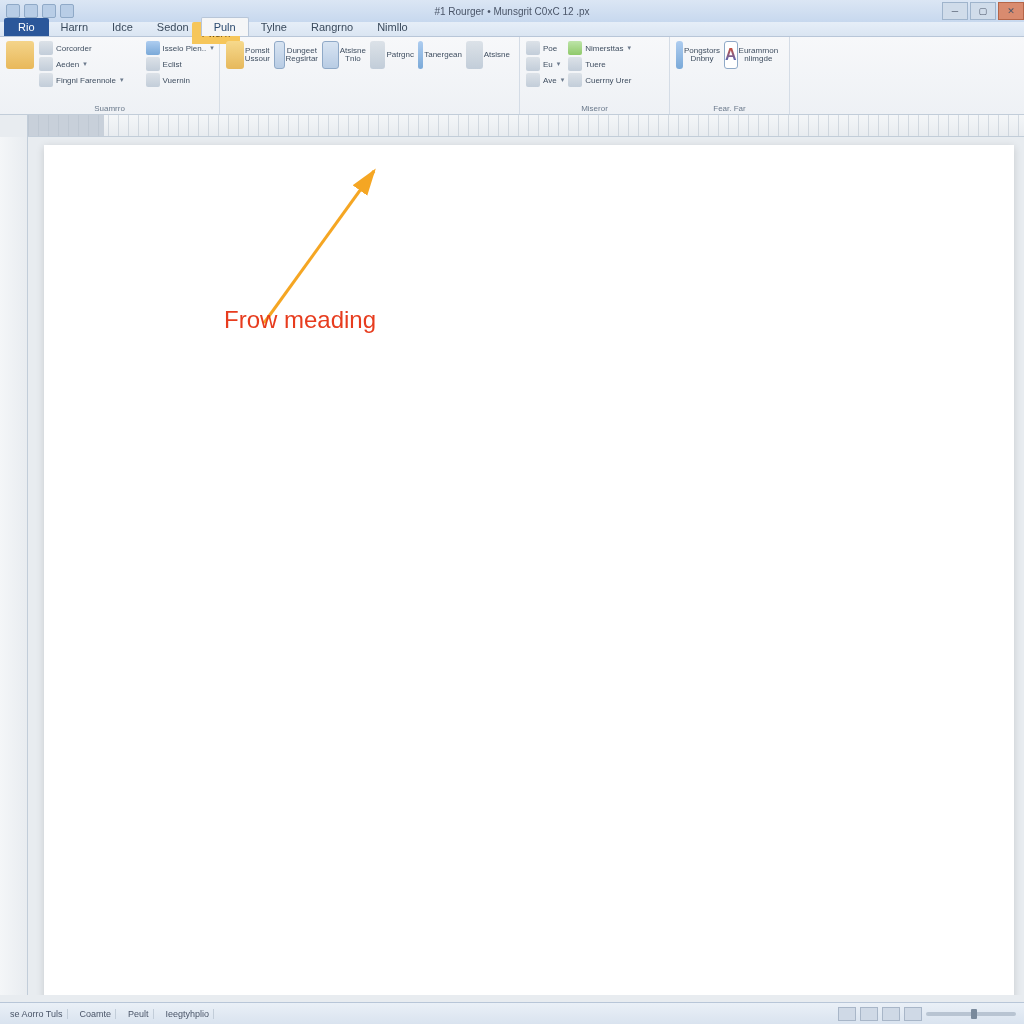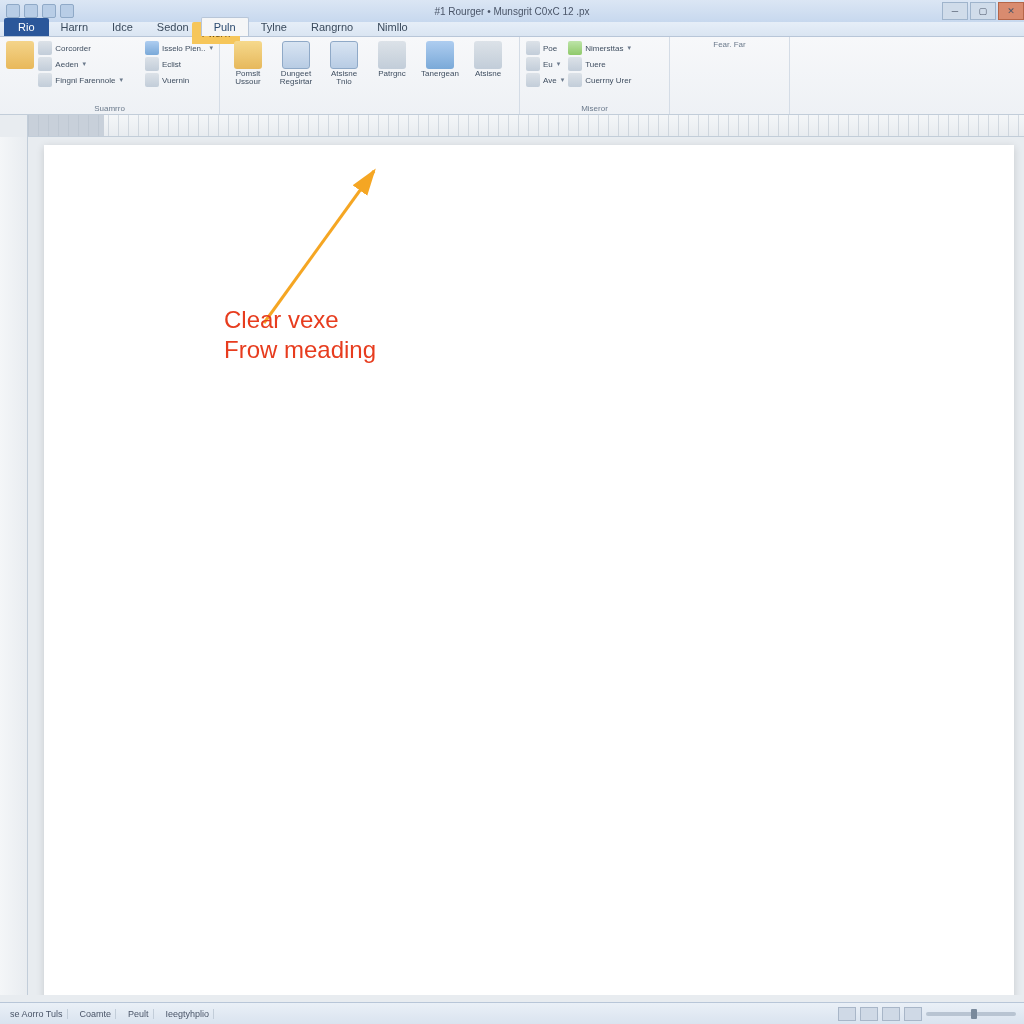--- a/index.html
+++ b/index.html
@@ -14,21 +14,21 @@
 .tabstrip { height:15px; background:linear-gradient(#e6eef8,#dae5f2); display:flex; align-items:flex-end; font-size:11px; border-bottom:1px solid #b8c6d8; }
 .tab { padding:3px 12px 3px; color:#3a4a5c; cursor:default; filter:blur(0.3px); }
 .tab.file { background:#2b579a; color:#fff; border-radius:2px 2px 0 0; margin-left:4px; padding:3px 14px; }
 .tab.active { background:#f5f6f7; border:1px solid #b8c6d8; border-bottom:none; border-radius:2px 2px 0 0; color:#2b4a6f; }
 .highlight-tab { position:absolute; left:192px; top:0; width:48px; height:22px; background:#f6c65a; border-radius:2px 2px 0 0; display:flex; align-items:center; justify-content:center; font-size:10px; color:#6b4a12; filter:blur(0.3px); }
 .tabwrap { position:relative; width:100%; }
 .ribbon { height:78px; background:linear-gradient(#f7f8fa,#eef1f5); border-bottom:1px solid #c2cdd9; display:flex; font-size:9px; color:#4a5568; }
 .group { border-right:1px solid #d4dce6; padding:2px 6px 1px; display:flex; flex-direction:column; justify-content:space-between; }
 .group-body { display:flex; gap:4px; flex:1; align-items:flex-start; }
 .group-label { text-align:center; font-size:8px; color:#6b7a8c; padding-top:1px; filter:blur(0.4px); }
-.bigbtn { display:flex; flex-direction:column; align-items:center; width:44px; gap:1px; padding-top:2px; filter:blur(0.3px); }
+.bigbtn { display:flex; flex-direction:row; align-items:center; width:44px; gap:1px; padding-top:2px; filter:blur(0.3px); }
 .bigbtn .ico { width:28px; height:28px; border-radius:3px; }
 .bigbtn .lbl { font-size:8px; text-align:center; line-height:1.05; color:#3f4e60; }
 .stack { display:flex; flex-direction:column; gap:2px; padding-top:2px; }
 .smallrow { display:flex; align-items:center; gap:3px; filter:blur(0.3px); }
 .smallrow .si { width:14px; height:14px; border-radius:2px; }
 .smallrow .sl { font-size:8px; color:#3f4e60; white-space:nowrap; }
 .chev { font-size:7px; color:#6b7a8c; margin-left:1px; }
 .ruler-area { height:22px; background:#e8ecf0; display:flex; }
 .ruler-corner { width:28px; border-right:1px solid #c2cdd9; }
 .ruler-h { flex:1; background:linear-gradient(#f4f6f8,#e8ecf0); border-bottom:1px solid #c2cdd9; position:relative; }
@@ -191,20 +191,30 @@
         <div class="smallrow">
             <div class="si ico-gray"></div>
             <div class="sl">Cuerrny Urer</div>
           </div>
       </div>
     </div>
     <div class="group-label">Miseror</div>
   </div>
 
   <div class="group" style="width:120px">
+    <div class="group-body">
+      <div class="bigbtn">
+          <div class="ico ico-blue"></div>
+          <div class="lbl"><span>Pongstors</span><br><span>Dnbny</span></div>
+        </div>
+      <div class="bigbtn">
+          <div class="ico ico-letter"></div>
+          <div class="lbl"><span>Euramrnon</span><br><span>nlimgde</span></div>
+        </div>
+    </div>
     <div class="group-label">Fear. Far</div>
   </div>
 </div>
 
 <div class="ruler-area">
   <div class="ruler-corner"></div>
   <div class="ruler-h">
       <div class="ruler-gray-left"></div>
       <div class="ruler-ticks"></div>
     </div>
@@ -217,21 +227,20 @@
       <svg class="arrow-svg" width="160" height="170">
         <defs>
             <marker id="ah" markerWidth="10" markerHeight="10" refX="8" refY="3" orient="auto">
               <path d="M0,0 L0,6 L9,3 z" fill="#f5a623"></path>
             </marker>
           </defs>
         <line x1="10" y1="160" x2="120" y2="8" stroke="#f5a623" stroke-width="3" marker-end="url(#ah)"></line>
       </svg>
       <div class="annotation">
         <div class="annot-text">
-          <div>Clear vexe</div>
           <div>Frow meading</div>
         </div>
       </div>
     </div>
   </div>
 </div>
 
 <div class="statusbar">
   <div class="status-item">se Aorro Tuls</div>
   <div class="status-item">Coamte</div>

